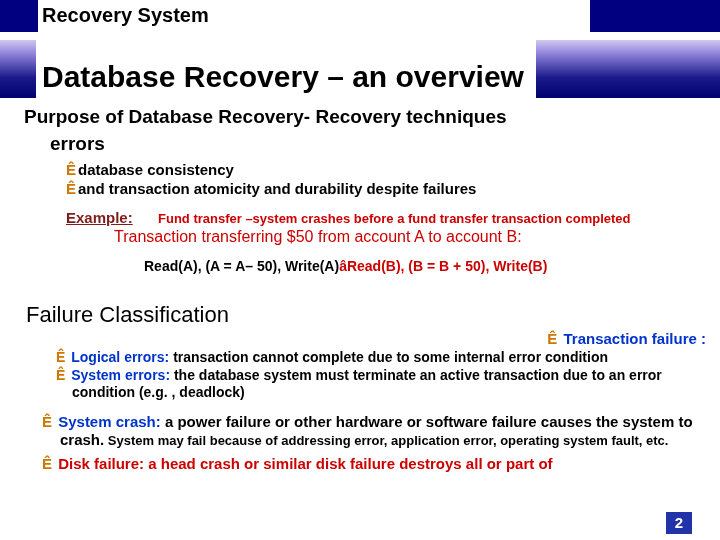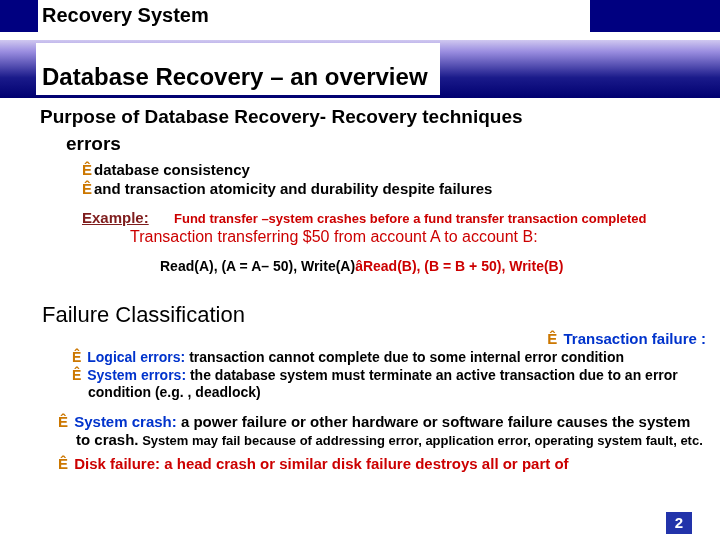--- a/index.html
+++ b/index.html
@@ -38,27 +38,27 @@
     width: 100%;
     height: 58px;
     background: linear-gradient(to bottom, #d0c8f0 0%, #9a8de0 20%, #1a1a8a 65%, #000070 100%);
     display: flex;
     align-items: center;
     position: relative;
   }
   .title-band .title-box {
     background: #fff;
     color: #000;
-    font-size: 24px;
+    font-size: 30px;
     font-weight: bold;
     padding: 20px 12px 4px 6px;
     margin-left: 36px;
   }
   .content {
-    padding: 8px 14px 0 40px;
+    padding: 8px 14px 0 24px;
   }
   .purpose {
     font-size: 19px;
     font-weight: bold;
     color: #000;
     line-height: 1.2;
     margin-bottom: 4px;
     text-indent: -8px;
     padding-left: 8px;
   }

